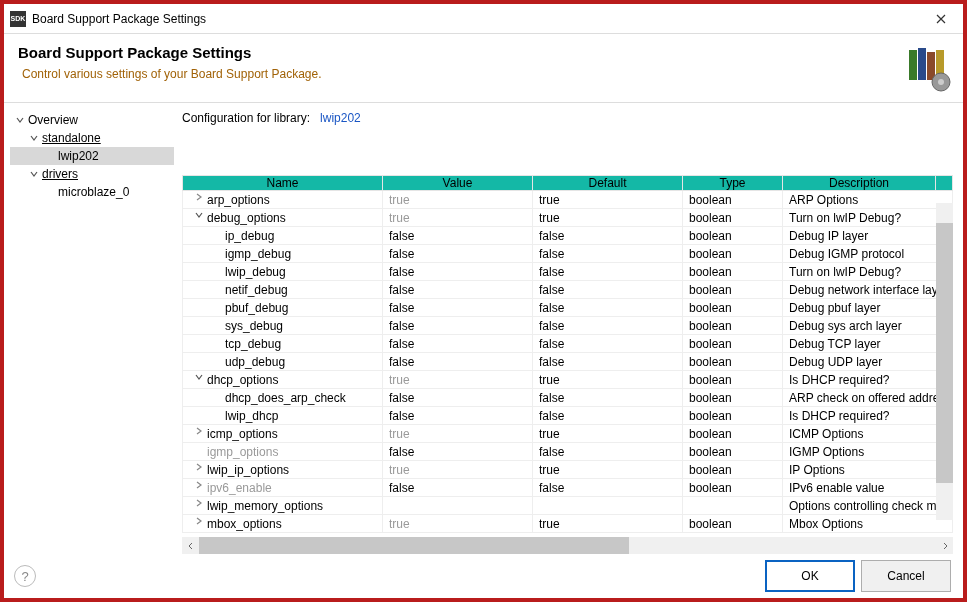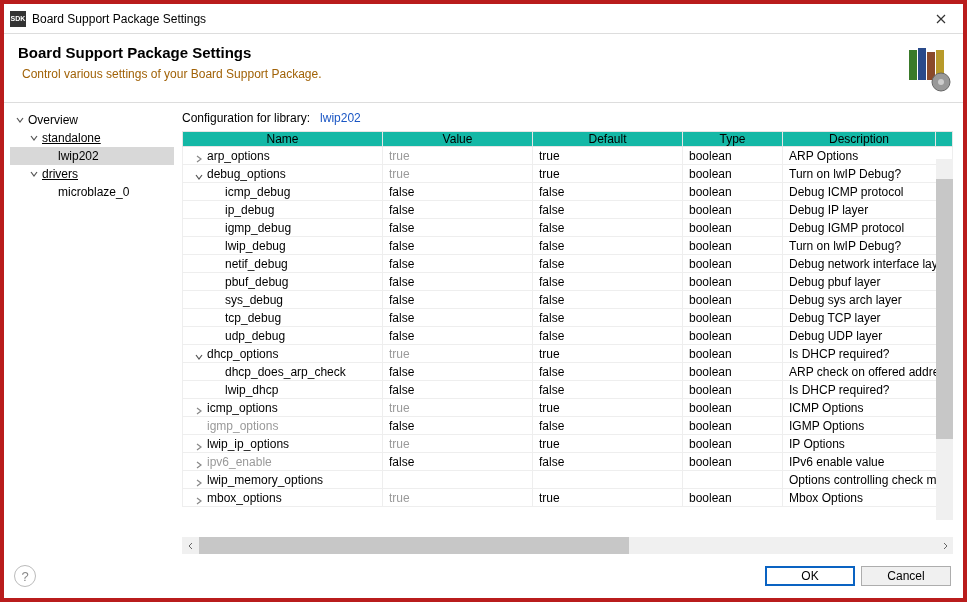--- a/index.html
+++ b/index.html
@@ -16,50 +16,50 @@
   .header-sub { font-size: 12px; color: #a16207; margin-left: 4px; }
   .header-icon { width: 48px; height: 48px; margin-left: 10px; }
   .body { flex: 1; display: flex; overflow: hidden; }
   .tree-pane { width: 170px; padding: 8px 0 0 6px; overflow: auto; }
   .tree-row { display: flex; align-items: center; height: 18px; padding: 0 4px; cursor: pointer; white-space: nowrap; }
   .tree-row.selected { background: #d8d8d8; }
   .tree-indent-1 { padding-left: 18px; text-decoration: underline; }
   .tree-indent-2 { padding-left: 34px; }
   .chevron { width: 12px; height: 12px; display: inline-flex; align-items: center; justify-content: center; margin-right: 2px; }
   .chevron svg { width: 8px; height: 8px; }
-  .content-pane { flex: 1; padding: 8px 10px 0 8px; display: flex; flex-direction: column; overflow: hidden; }
+  .content-pane { flex: 1; padding: 8px 10px 0 8px; display: flex; flex-direction: column; overflow: hidden; gap: 44px; }
   .config-header { margin-bottom: 6px; font-size: 12px; }
   .config-lib { color: #1a56c4; }
   .table-wrap { flex: 1; border: 0; overflow: hidden; position: relative; display:flex; flex-direction:column;}
   .table-scroll { flex:1; overflow: hidden; position:relative;}
   table { border-collapse: collapse; width: 100%; table-layout: fixed; }
   th { text-align: center; font-weight: normal; font-size: 12px; padding: 0 6px; border: 1px solid #e5e5e5; background: #14b8a6; }
   td { font-size: 12px; padding: 1px 6px; border: 1px solid #eee; height: 18px; white-space: nowrap; overflow: hidden; text-overflow: clip; }
   .col-name { width: 200px; }
   .col-val { width: 150px; }
   .col-def { width: 150px; }
   .col-type { width: 100px; }
   .col-desc { }
   .grey { color: #9a9a9a; }
-  .name-cell { display: flex; align-items: flex-end; }
+  .name-cell { display: flex; align-items: flex-start; }
   .expander { width: 12px; display: inline-flex; align-items: center; justify-content: center; margin-right: 2px; }
   .expander svg { width: 8px; height: 8px; }
   .indent-0 .name-cell { padding-left: 4px; }
   .indent-1 .name-cell { padding-left: 22px; }
   .vscroll-track { position: absolute; right: 0; top: 28px; bottom: 17px; width: 17px; background: #f0f0f0; }
   .vscroll-thumb { position: absolute; left: 0; right: 0; background: #c7c7c7; }
   .hscroll-track { height: 17px; background: #f0f0f0; position: relative; display:flex; align-items:center;}
   .hscroll-thumb { position: absolute; top: 0; bottom: 0; background: #c7c7c7; }
   .hscroll-arrow { width:17px; height:17px; display:flex; align-items:center; justify-content:center; position:absolute; top:0;}
   .hscroll-arrow.left{left:0;}
   .hscroll-arrow.right{right:0;}
   .footer { height: 44px; border-top: 0; display: flex; align-items: center; padding: 0 12px 0 10px; }
   .help-btn { width: 22px; height: 22px; border: 1px solid #bbb; border-radius: 50%; display: flex; align-items: center; justify-content: center; color: #888; font-size: 13px; cursor: pointer; }
   .footer-spacer { flex: 1; }
-  .btn { min-width: 90px; height: 20px; margin-left: 6px; border: 1px solid #adadad; background: #f0f0f0; font-size: 12px; cursor: pointer; display:flex; align-items:center; justify-content:center;}
+  .btn { min-width: 90px; height: 32px; margin-left: 6px; border: 1px solid #adadad; background: #f0f0f0; font-size: 12px; cursor: pointer; display:flex; align-items:center; justify-content:center;}
   .btn.primary { border: 2px solid #0a63c2; background: #fff; }
 </style>
 </head>
 <body>
 
 <div class="window">
 
   <div class="titlebar">
     <div class="title-icon">SDK</div>
     <div class="titlebar-title">Board Support Package Settings</div>
@@ -180,32 +180,20 @@
                   </td>
                   <td class="grey">true</td>
                   <td>true</td>
                   <td>boolean</td>
                   <td colspan="2">Turn on lwIP Debug?</td>
                 </tr>
                 <tr class="indent-1">
                   <td>
                     <div class="name-cell">
                       <span class="expander"></span>
-                      <span>icmp_debug</span>
-                    </div>
-                  </td>
-                  <td>false</td>
-                  <td>false</td>
-                  <td>boolean</td>
-                  <td colspan="2">Debug ICMP protocol</td>
-                </tr>
-                <tr class="indent-1">
-                  <td>
-                    <div class="name-cell">
-                      <span class="expander"></span>
                       <span>ip_debug</span>
                     </div>
                   </td>
                   <td>false</td>
                   <td>false</td>
                   <td>boolean</td>
                   <td colspan="2">Debug IP layer</td>
                 </tr>
                 <tr class="indent-1">
                   <td>

